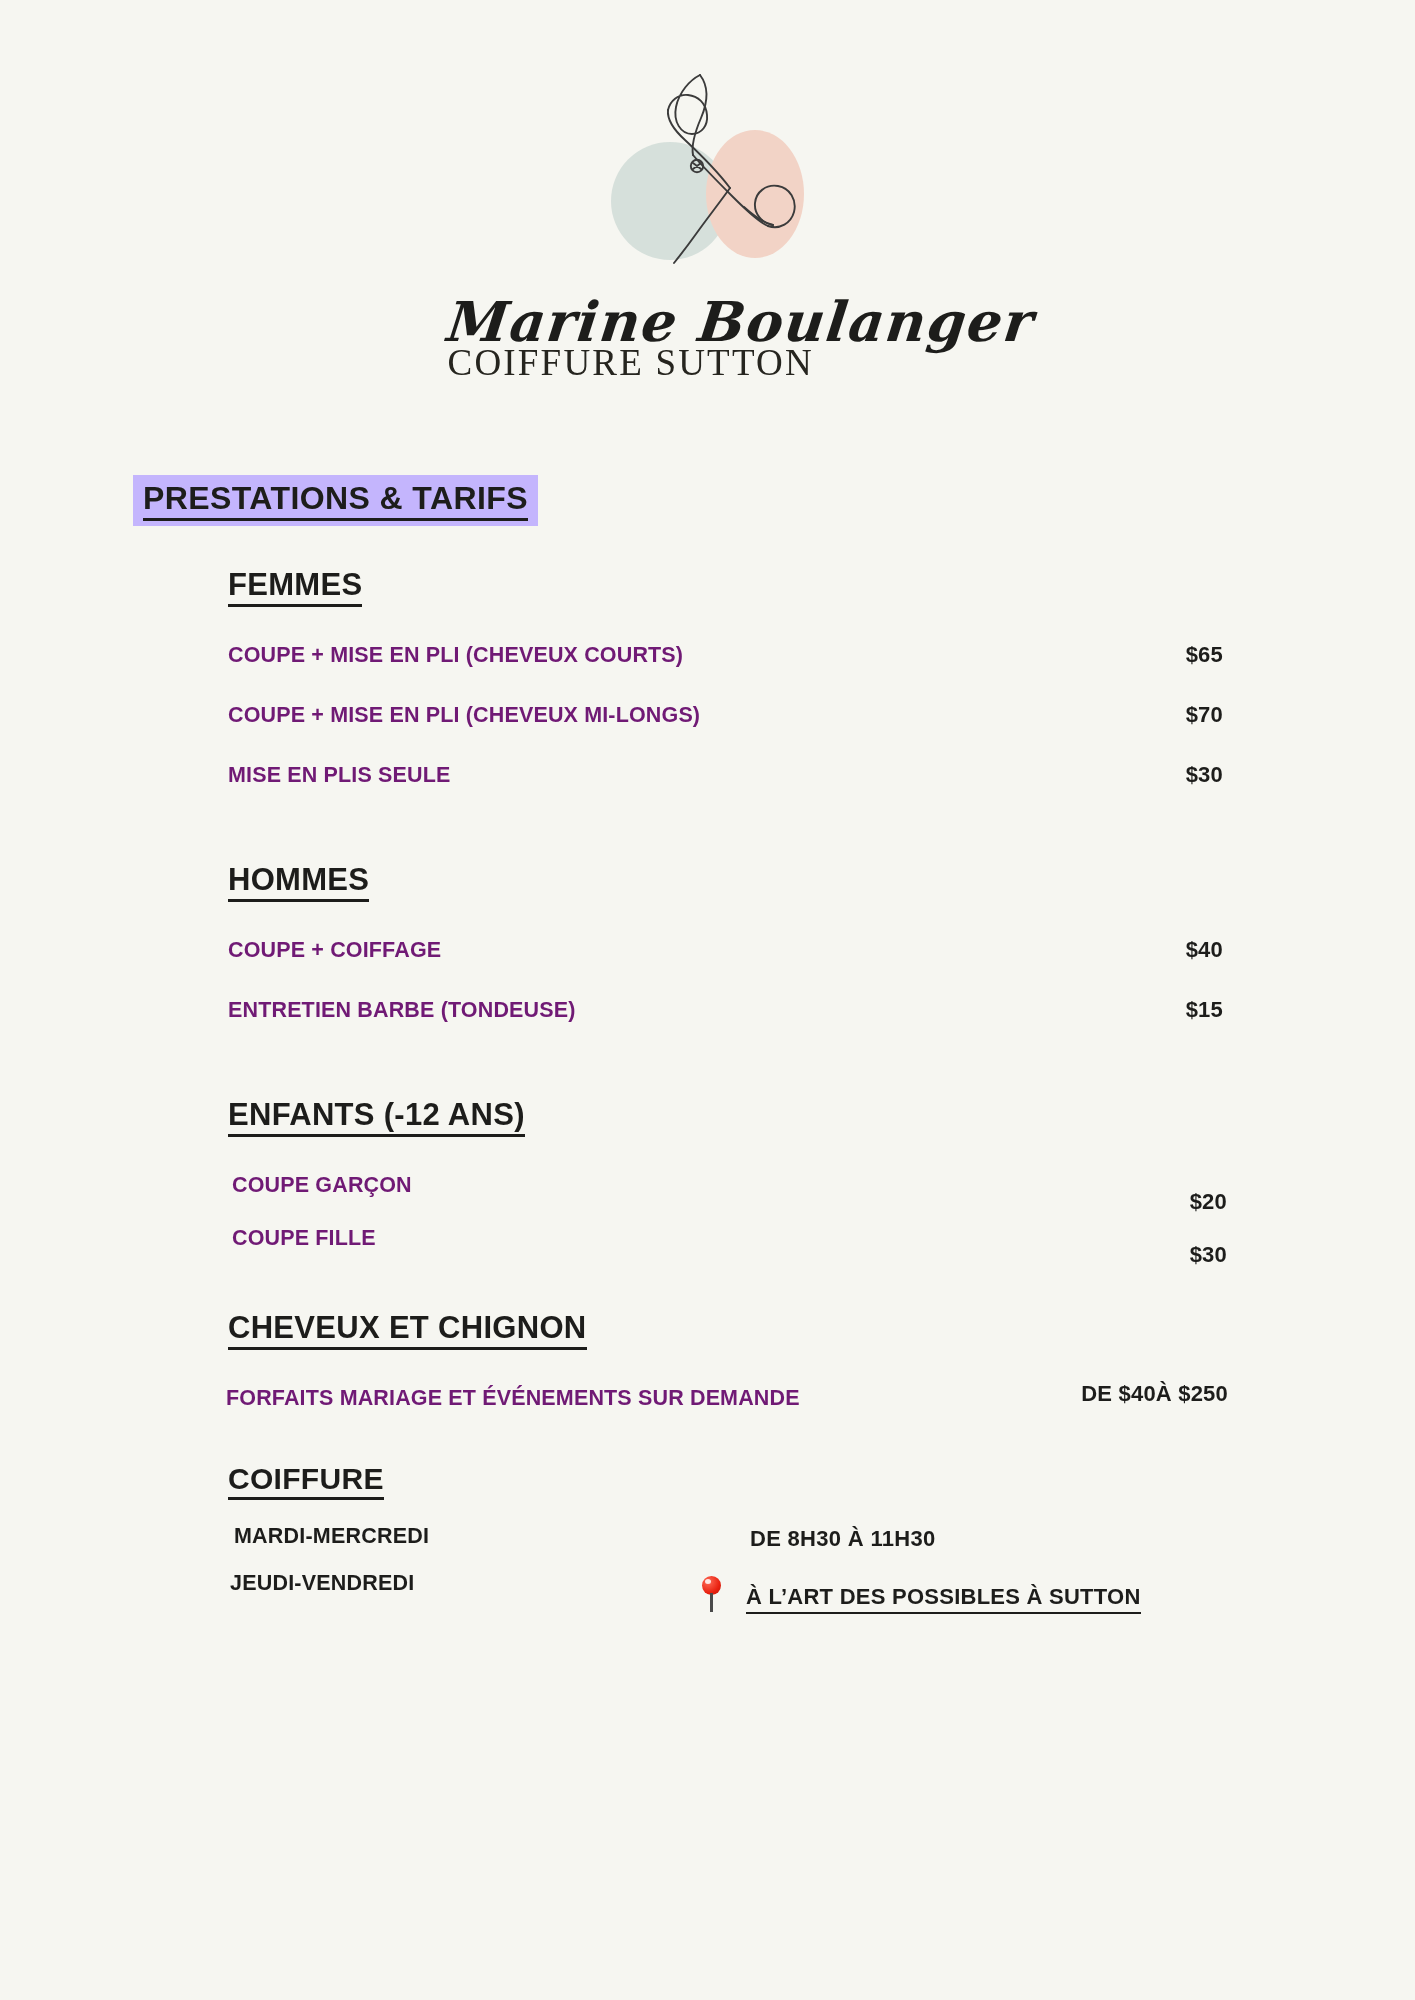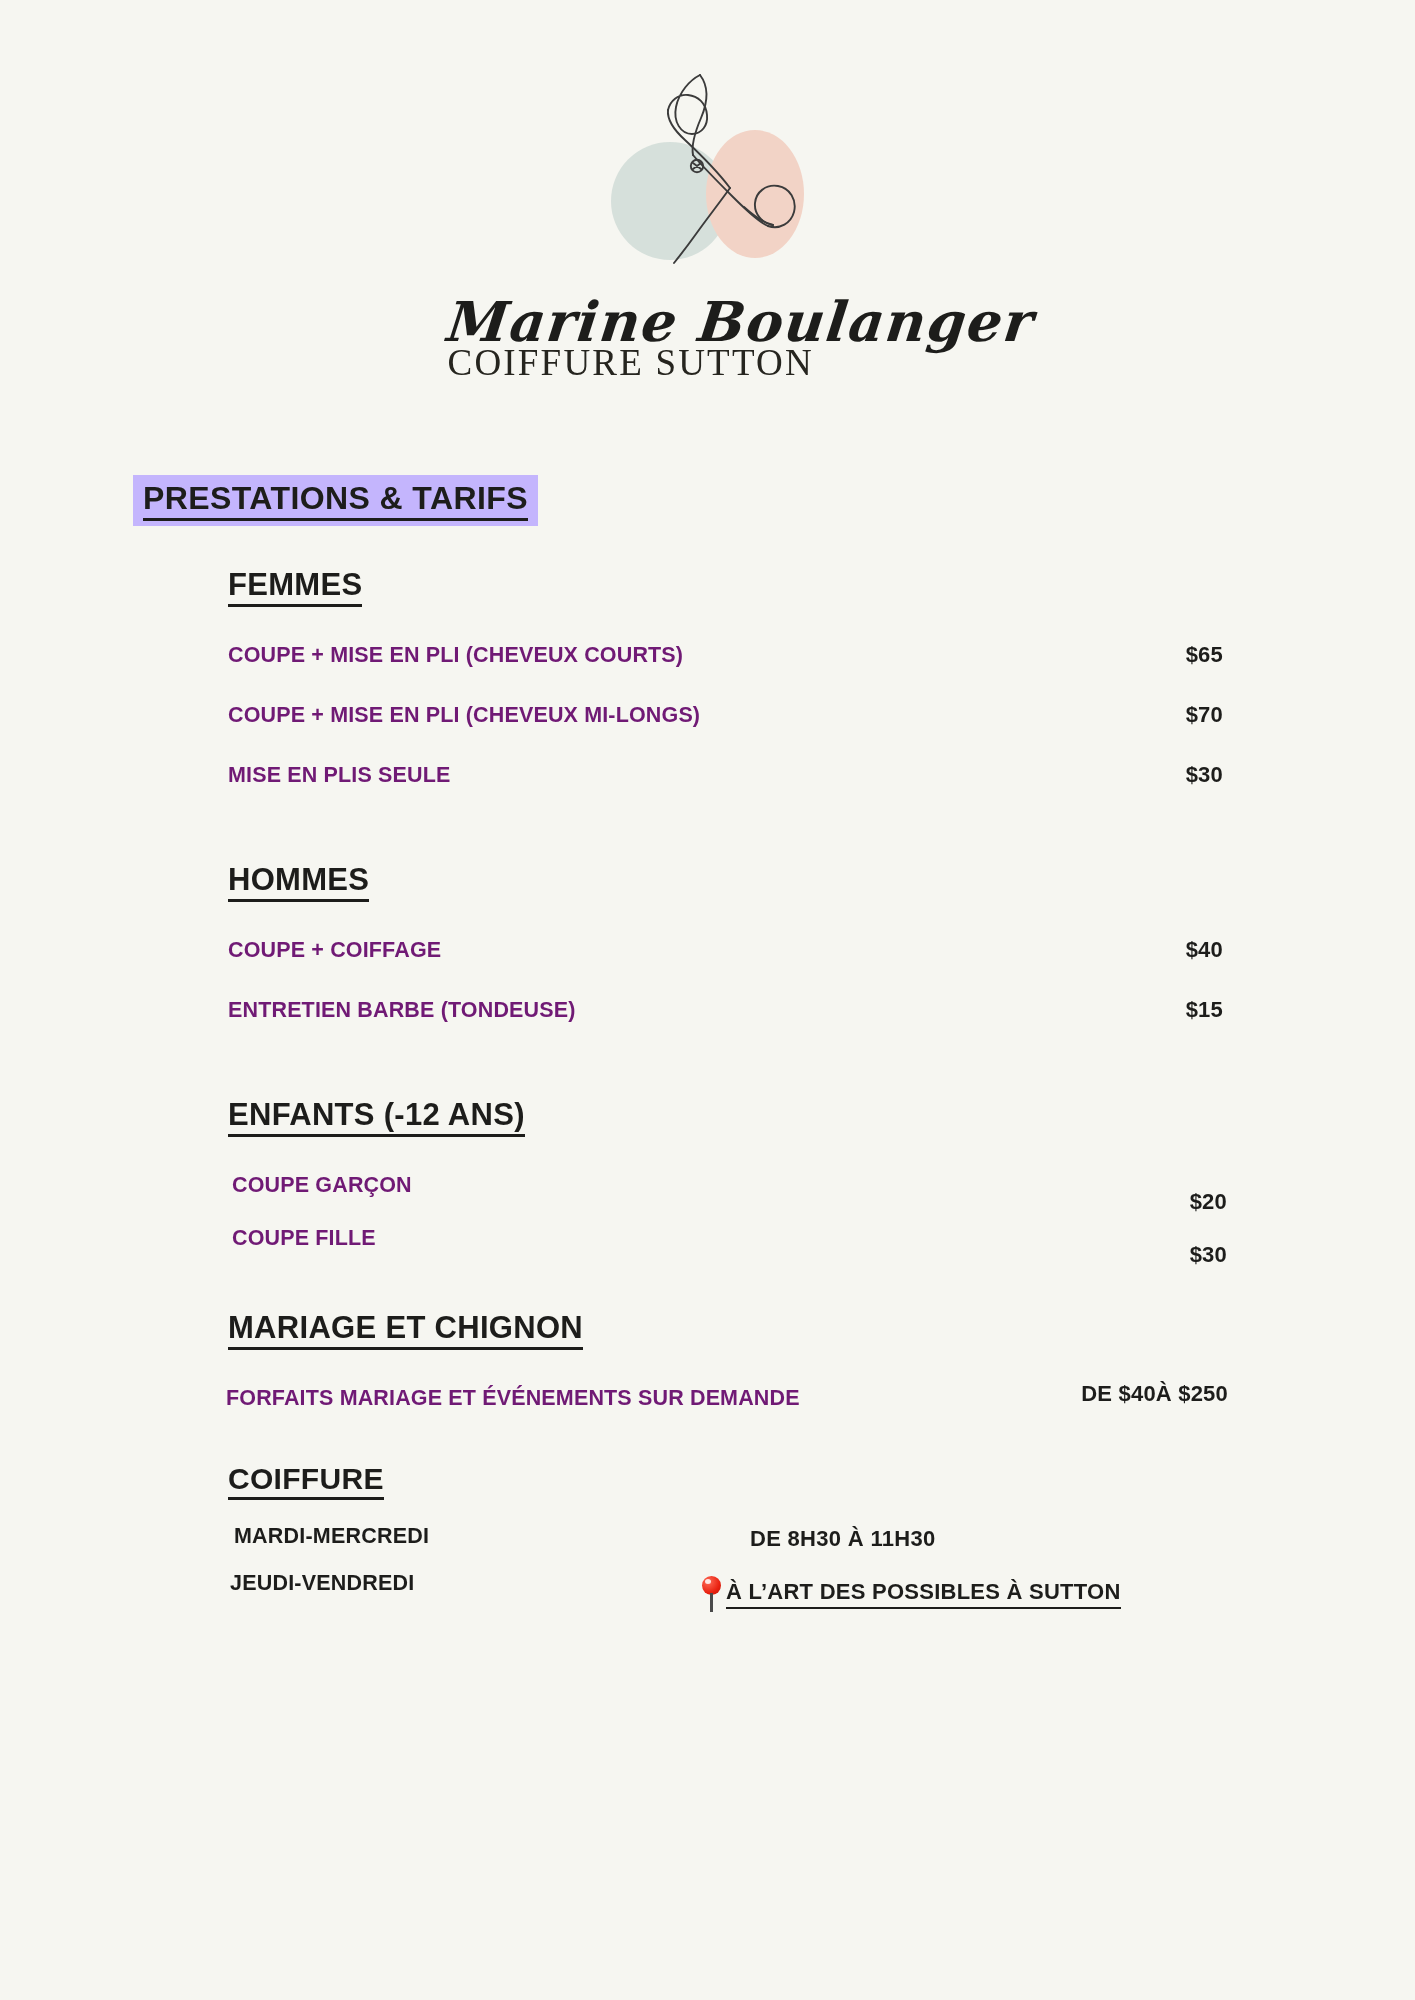--- a/index.html
+++ b/index.html
@@ -172,21 +172,22 @@
   .hours-line {
     font-size: 22px;
     font-weight: 700;
     letter-spacing: 0.3px;
     margin-left: 140px;
     margin-bottom: 22px;
     color: #1d1d1b;
   }
   .place-line {
     display: flex;
-    align-items: center;
+    align-items: flex-end;
+    gap: 20px;
   }
   .pin-icon {
     width: 26px;
     height: 40px;
     position: relative;
     display: inline-block;
     margin-left: 90px;
   }
   .pin-icon .pin-head {
     position: absolute;
@@ -306,21 +307,21 @@
       <div class="row">
         <span class="row-label">COUPE FILLE</span>
         <span class="row-price">$30</span>
       </div>
     </div>
   </div>
 
   <div class="gap-md"></div>
 
   <div class="section">
-    <span class="sec-head">MARIAGE ET CHIGNON</span>
+    <span class="sec-head">CHEVEUX ET CHIGNON</span>
     <div class="rows">
       <div class="row row-mariage">
         <span class="row-label">FORFAITS MARIAGE ET ÉVÉNEMENTS SUR DEMANDE</span>
         <span class="row-price">DE $40À $250</span>
       </div>
     </div>
   </div>
 
   <div class="gap-sm"></div>
 

